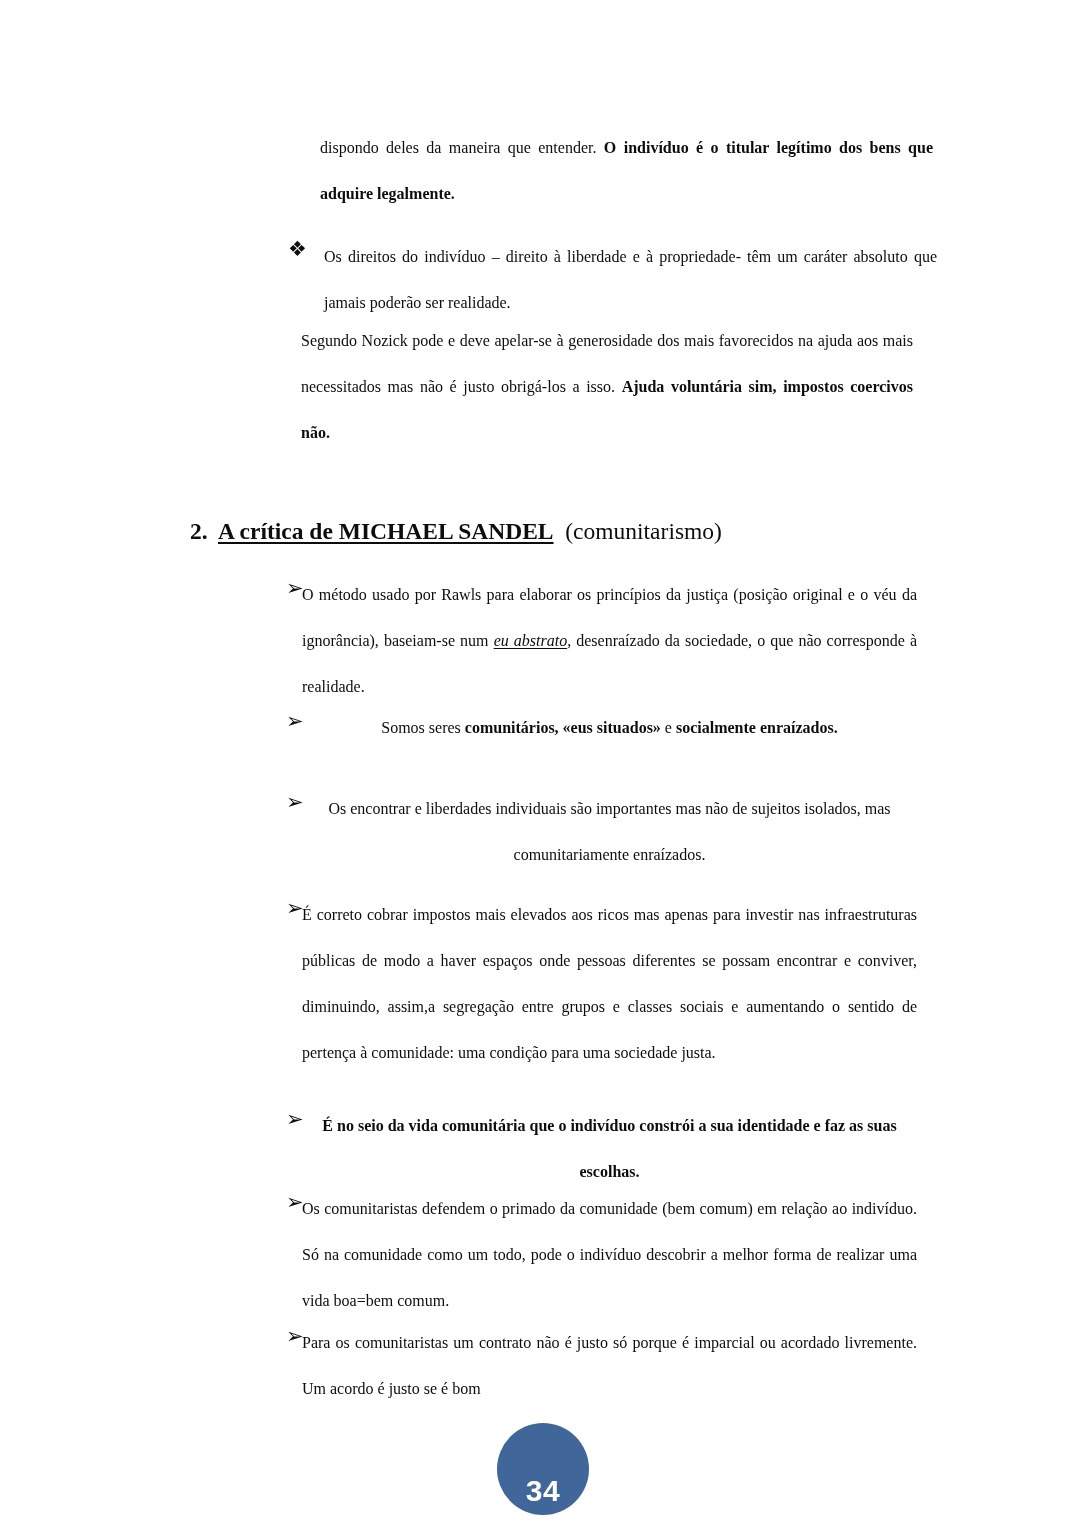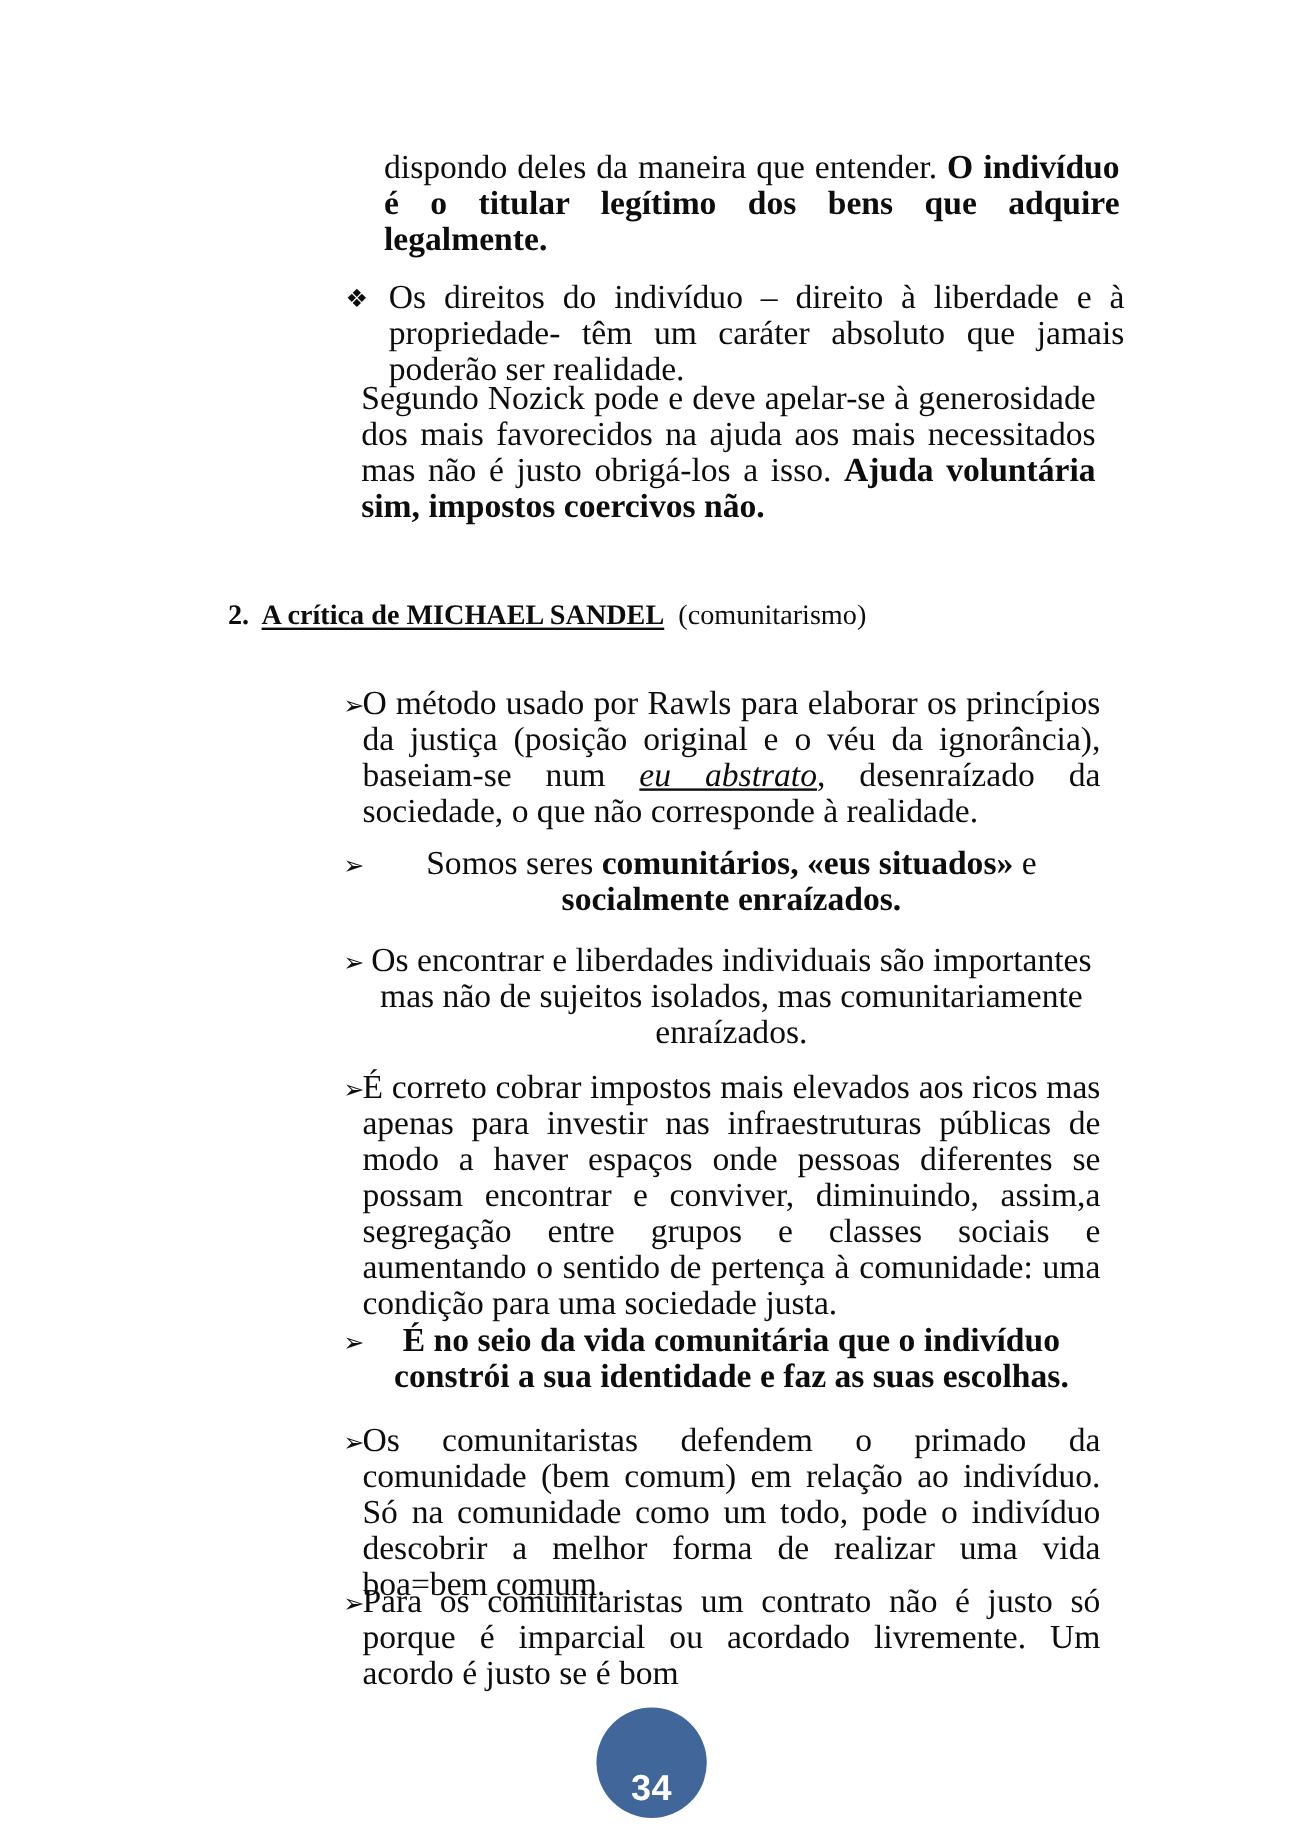--- a/index.html
+++ b/index.html
@@ -25,22 +25,22 @@
 
   .content {
     position: absolute;
     left: 0;
     top: 0;
     width: 1080px;
   }
 
   
   .para {
-    font-size: 28px;
-    line-height: 30px;
+    font-size: 16px;
+    line-height: 46px;
     text-align: justify;
     text-justify: inter-word;
   }
 
   
   .top-para {
     position: absolute;
     left: 320px;
     top: 125px;
     width: 613px;
@@ -78,21 +78,21 @@
     position: absolute;
     left: 301px;
     top: 318px;
     width: 612px;
   }
 
   
   .heading-row {
     position: absolute;
     left: 190px;
-    top: 498px;
+    top: 516px;
     width: 745px;
     font-size: 23.5px;
     line-height: 30px;
     white-space: nowrap;
   }
   .heading-num {
     font-weight: bold;
     display: inline-block;
     width: 28px;
   }

